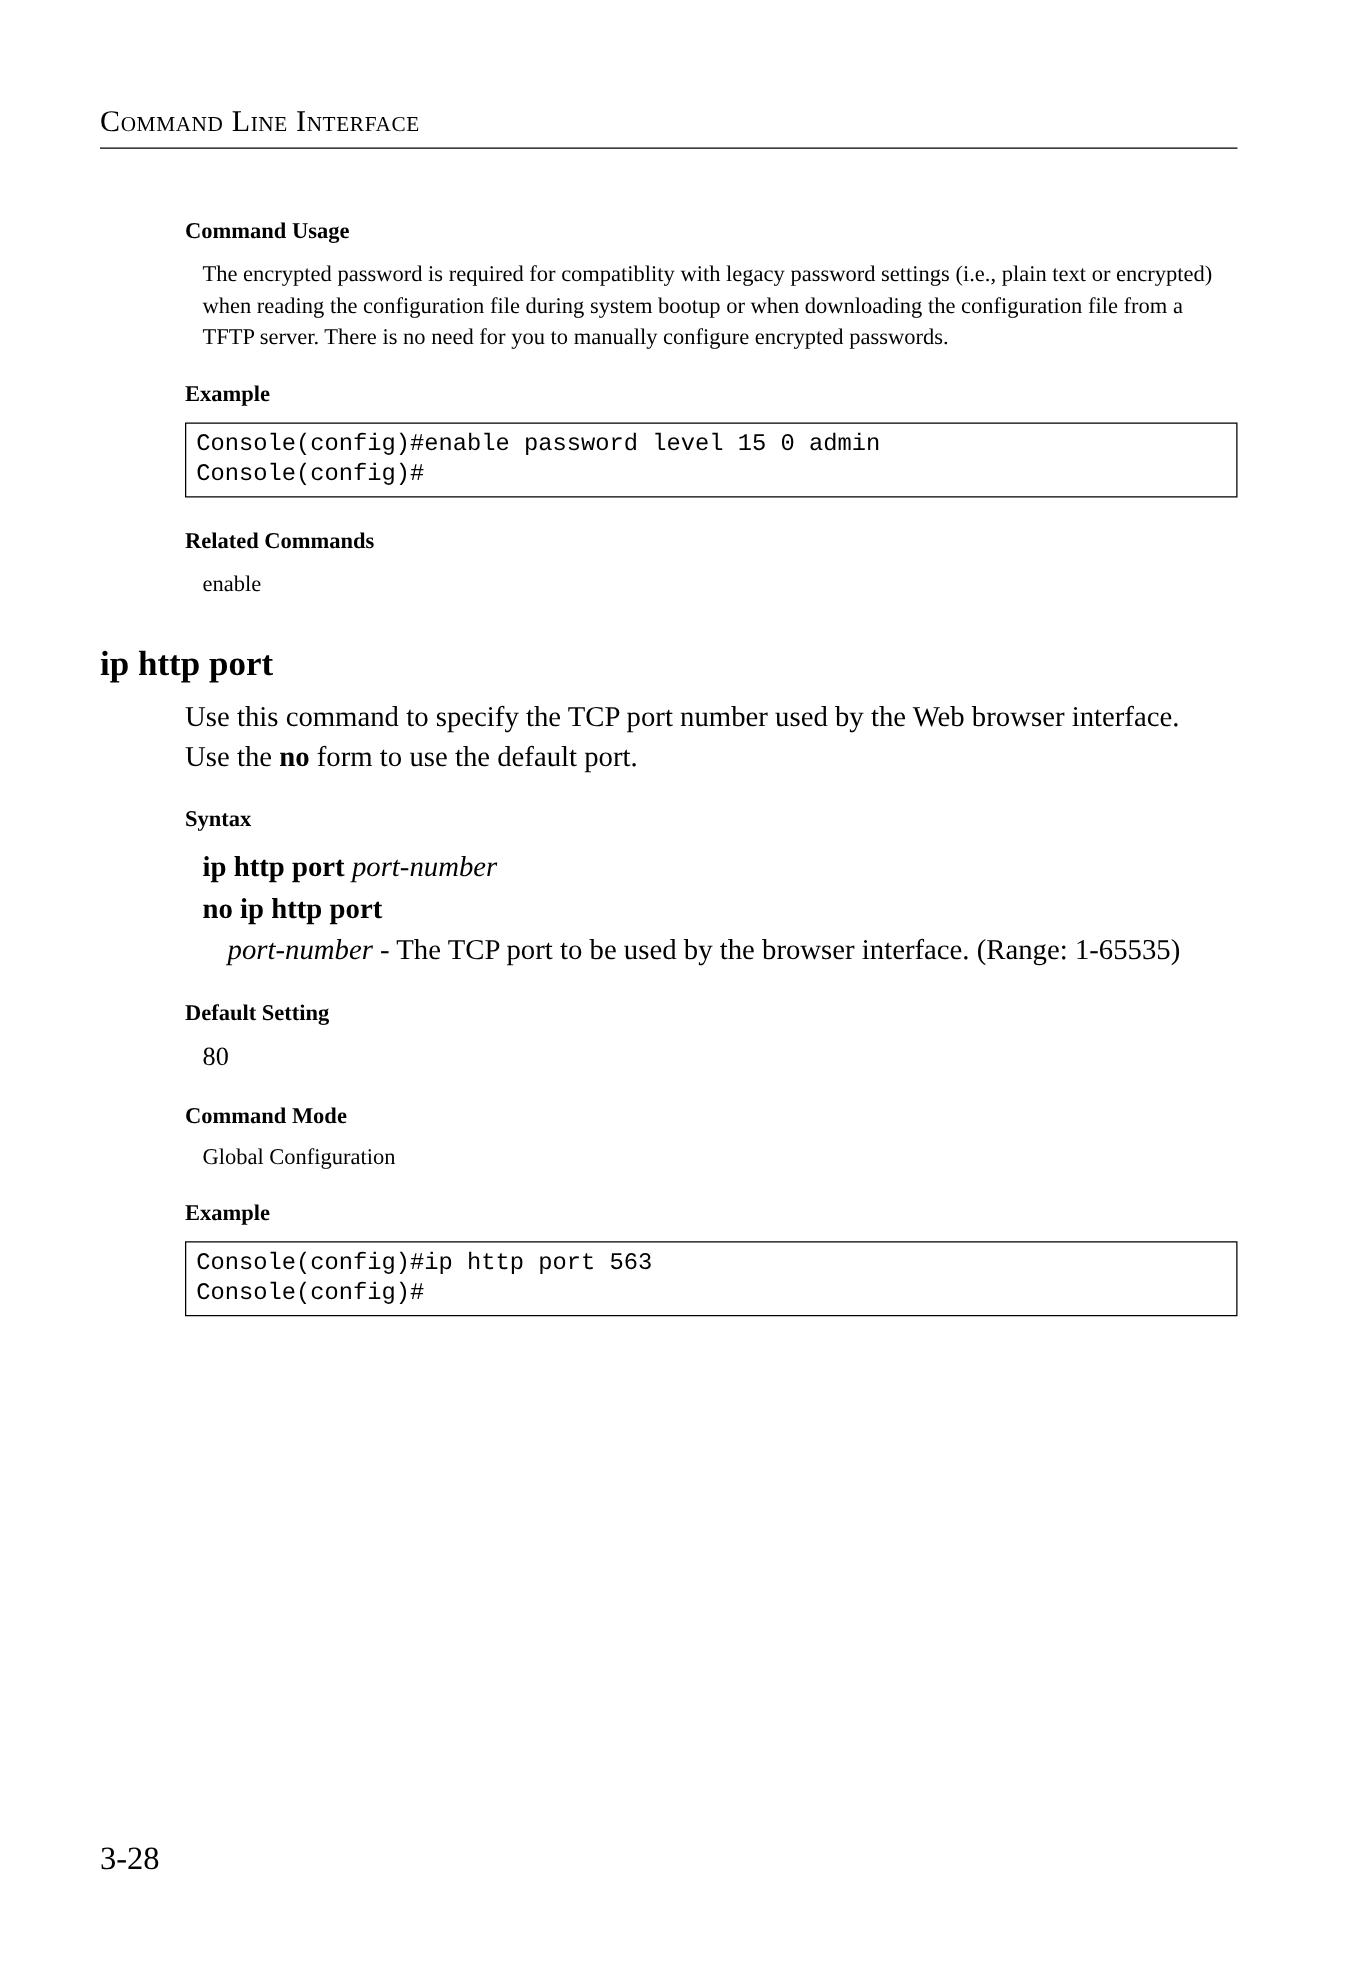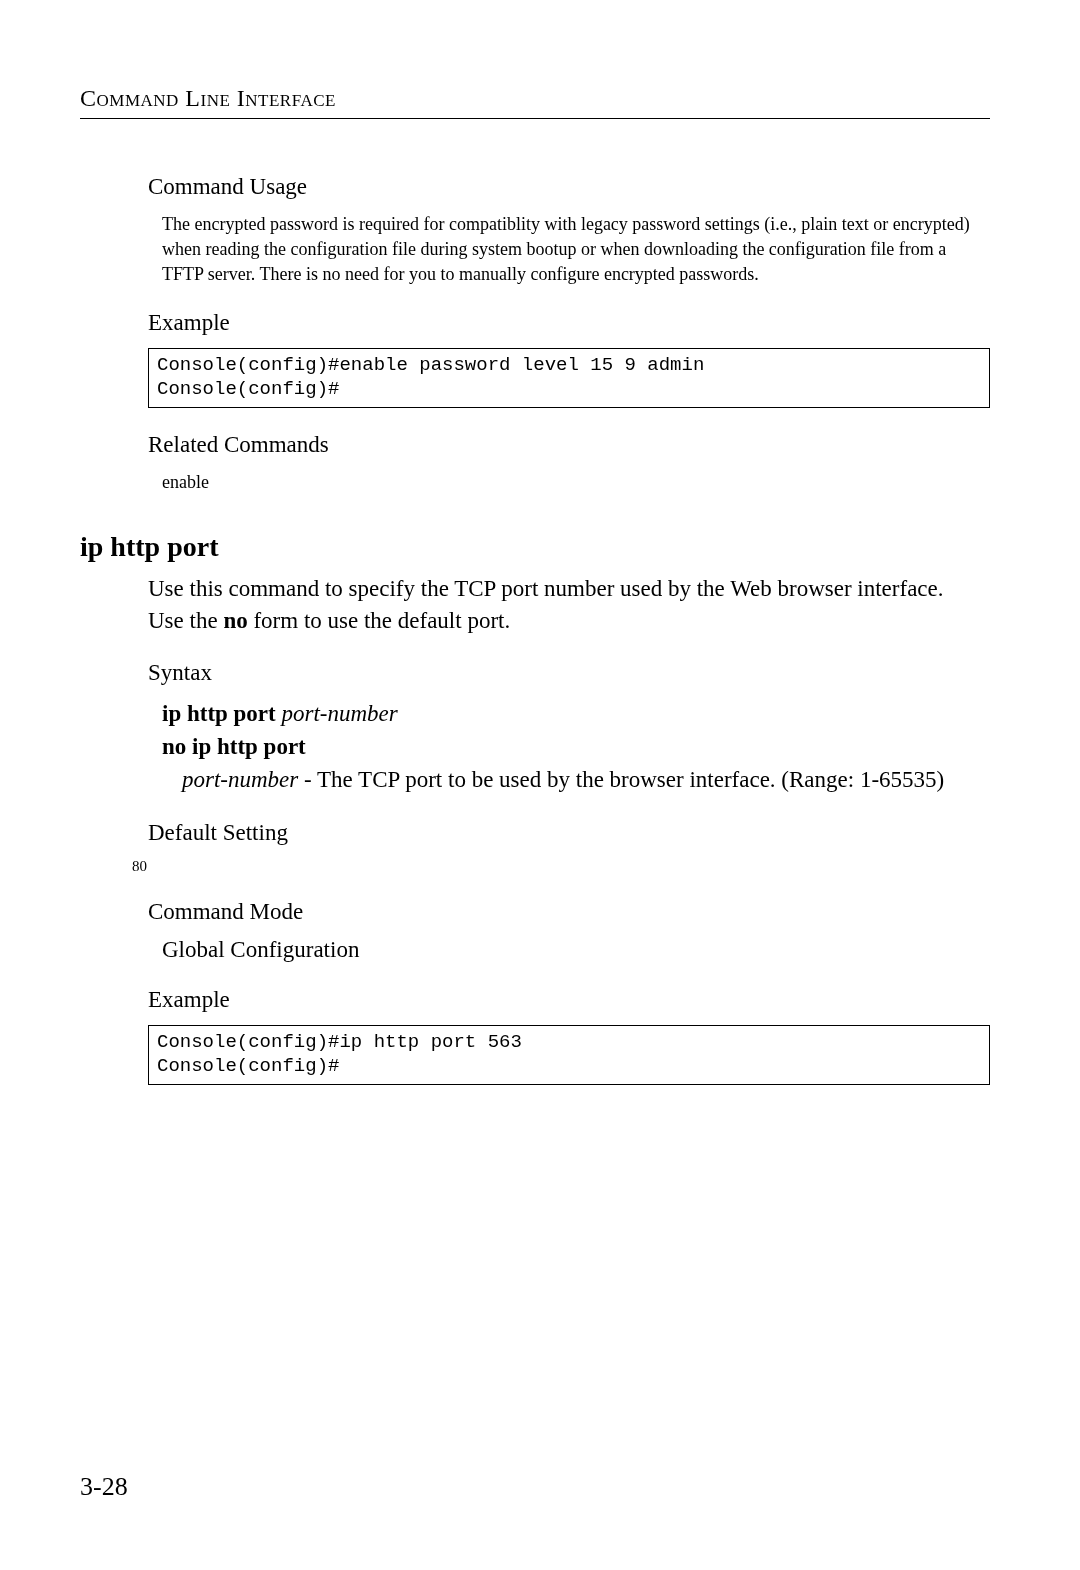--- a/index.html
+++ b/index.html
@@ -21,22 +21,22 @@
       font-variant: small-caps;
       letter-spacing: 0.5px;
       margin-bottom: 6px;
     }
     .header-rule {
       border: none;
       border-top: 1.5px solid #000;
       margin-bottom: 55px;
     }
     .section-heading {
-      font-weight: normal;
-      font-size: 23px;
+      font-weight: bold;
+      font-size: 18px;
       margin-left: 68px;
       margin-bottom: 12px;
       margin-top: 24px;
     }
     .section-heading.first {
       margin-top: 0;
     }
     .body-text {
       font-size: 18px;
       line-height: 1.38;
@@ -86,26 +86,26 @@
       margin-left: 102px;
       margin-right: 10px;
       font-size: 23px;
       line-height: 1.38;
       margin-top: 0;
     }
     .param-block .italic {
       font-style: italic;
     }
     .default-text {
-      font-size: 15px;
-      margin-left: 52px;
+      font-size: 21px;
+      margin-left: 82px;
       margin-top: 4px;
     }
     .mode-text {
-      font-size: 23px;
+      font-size: 18px;
       margin-left: 82px;
       margin-top: 4px;
     }
     .bold-inline {
       font-weight: bold;
     }
     .page-number {
       position: absolute;
       bottom: 68px;
       left: 80px;
@@ -115,21 +115,21 @@
 </head>
 <body>
 
 <div class="page-header">Command Line Interface</div>
 <hr class="header-rule">
 
 <div class="section-heading first">Command Usage</div>
 <div class="body-text">The encrypted password is required for compatiblity with legacy password settings (i.e., plain text or encrypted) when reading the configuration file during system bootup or when downloading the configuration file from a TFTP server. There is no need for you to manually configure encrypted passwords.</div>
 
 <div class="section-heading">Example</div>
-<div class="code-block">Console(config)#enable password level 15 9 admin
+<div class="code-block">Console(config)#enable password level 15 0 admin
 Console(config)#</div>
 
 <div class="section-heading" style="">Related Commands</div>
 <div class="body-text">enable</div>
 
 <div class="command-title">ip http port</div>
 <div class="body-text-2">
   <span>Use this command to specify the TCP port number used by the Web browser interface. Use the </span><span class="bold-inline">no</span><span> form to use the default port.</span>
 </div>
 

